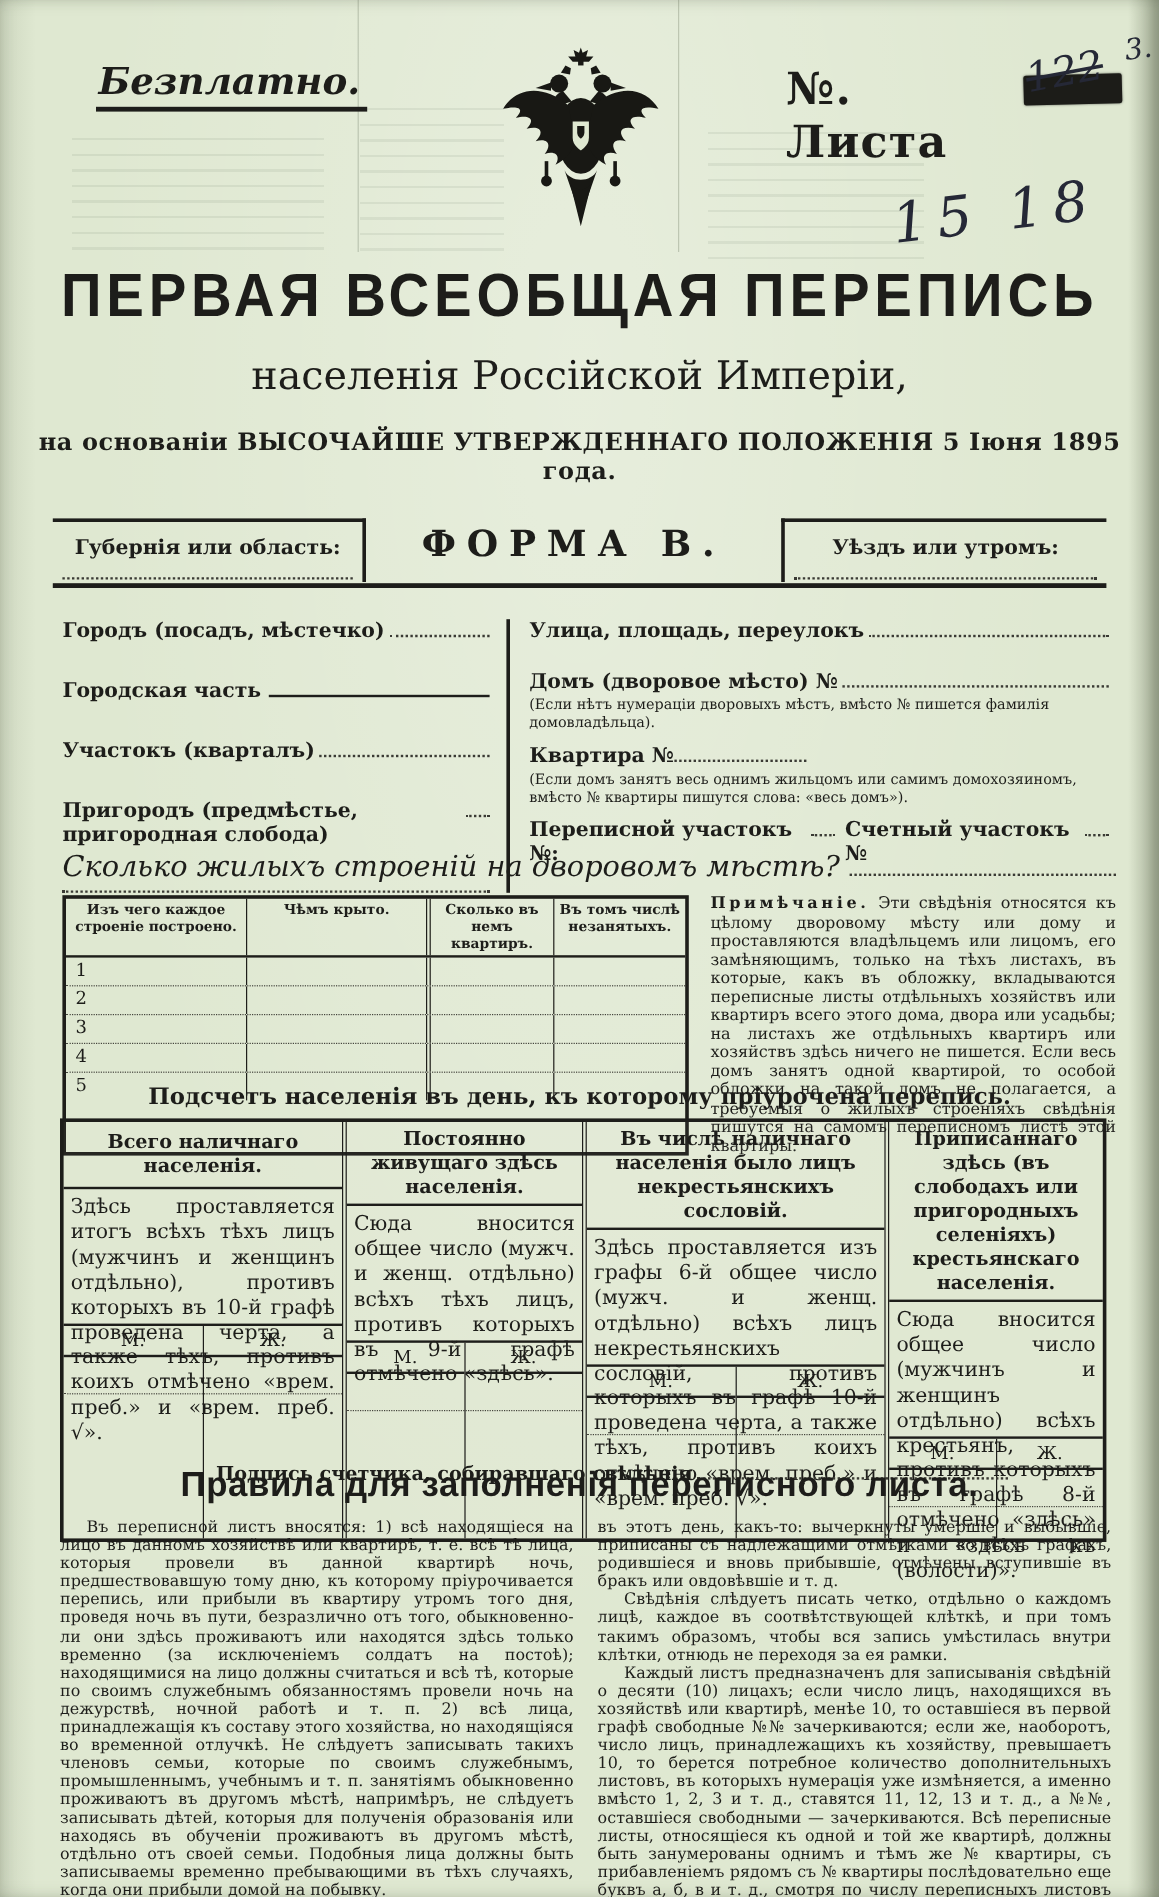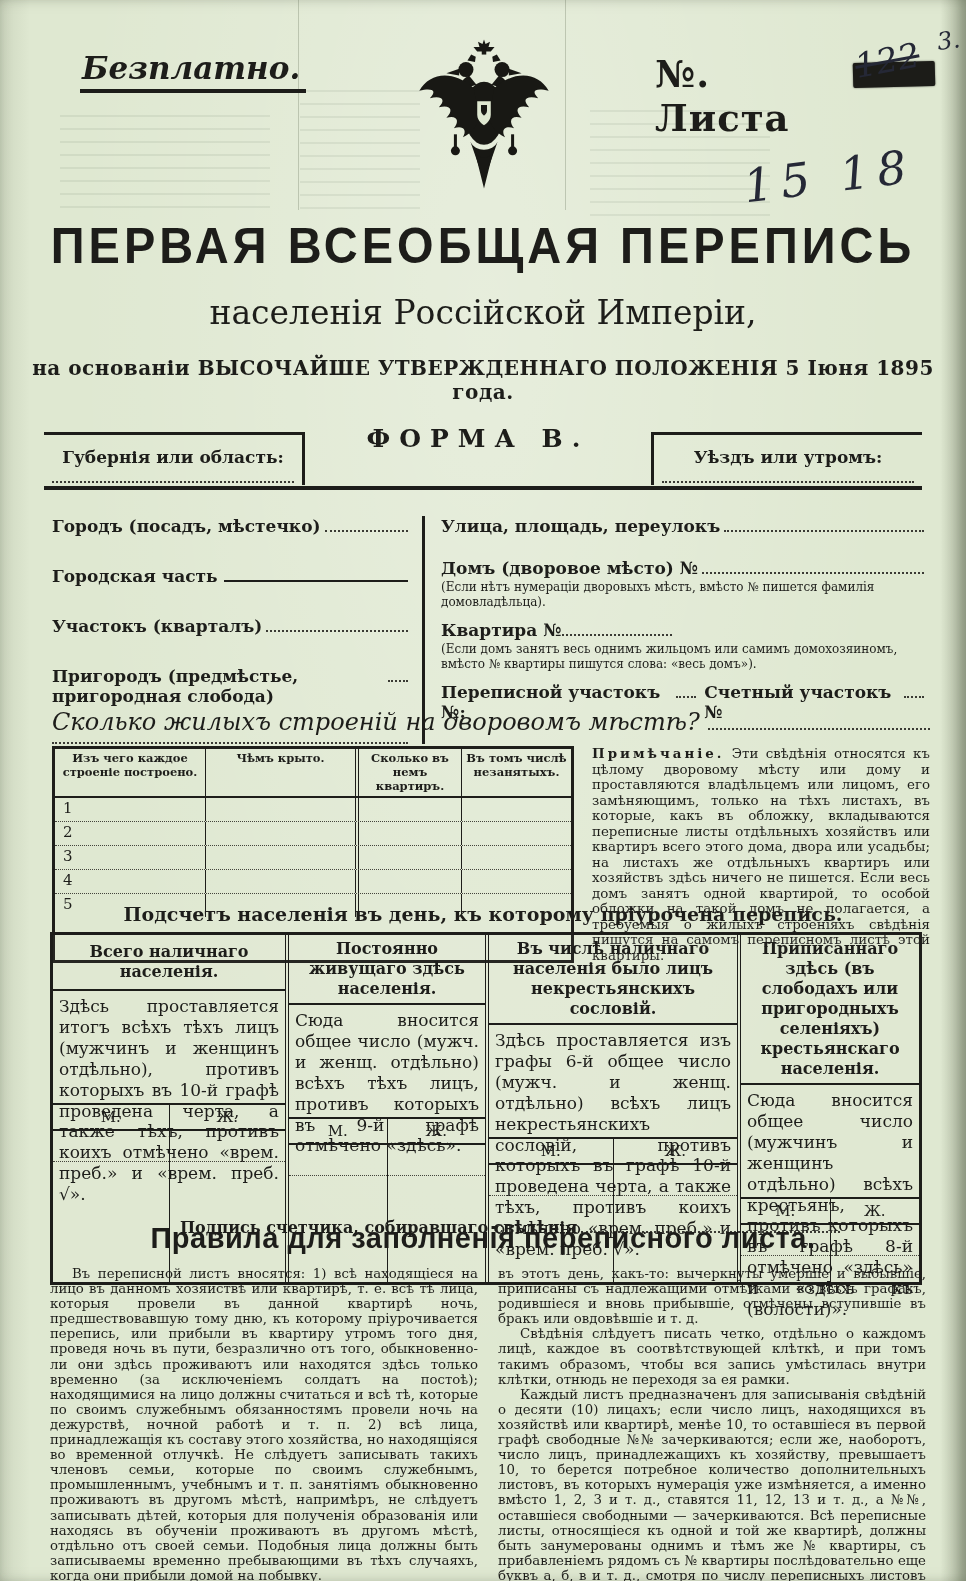--- a/index.html
+++ b/index.html
@@ -43,21 +43,21 @@
   
   .form-header{position:absolute;top:414px;left:44px;width:878px;}
   .fh-row{display:flex;align-items:stretch;}
   .fh-side{width:242px;margin-top:18px;border-top:3px solid #1d1d1a;display:flex;flex-direction:column;justify-content:space-between;padding:12px 8px 2px;}
   .fh-left{border-right:3px solid #1d1d1a;}
   .fh-right{border-left:3px solid #1d1d1a;width:252px;}
   .fh-label{font-size:17px;font-weight:bold;text-align:center;}
   .dotline{border-bottom:2px dotted #3a3a34;height:14px;}
   .fh-center{flex:1;text-align:center;padding-top:2px;}
   .fh-c1{font-size:31px;font-weight:bold;letter-spacing:3px;}
-  .fh-c2{font-size:25px;font-weight:bold;letter-spacing:9px;margin-top:8px;}
+  .fh-c2{font-size:30px;font-weight:bold;letter-spacing:9px;margin-top:20px;}
   .fh-rule{border-top:4px solid #1d1d1a;margin-top:1px;}
 
   
   .address{position:absolute;top:516px;left:52px;width:872px;display:flex;}
   .addr-left{width:356px;border-right:3px solid #1d1d1a;padding-right:14px;}
   .addr-right{flex:1;padding-left:16px;}
   .field{display:flex;align-items:baseline;font-size:17px;font-weight:bold;}
   .field .dots{flex:1;border-bottom:2px dotted #3a3a34;margin-left:4px;min-width:20px;}
   .field .solid{flex:1;border-bottom:2px solid #1d1d1a;margin-left:6px;}
   .note-sm{font-size:12px;line-height:1.25;margin-top:2px;}

